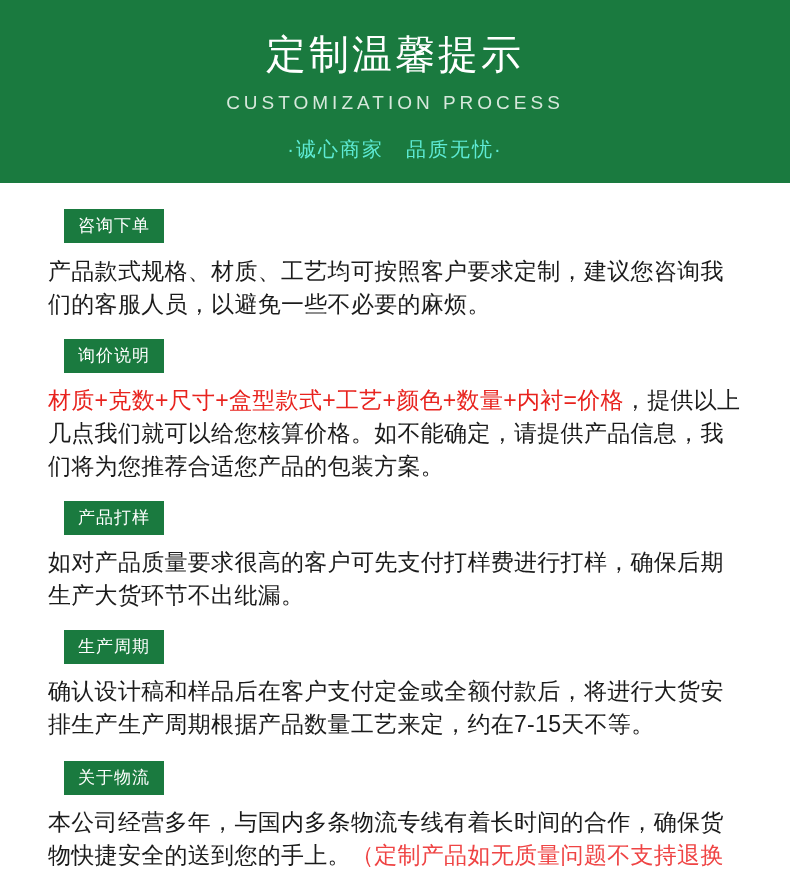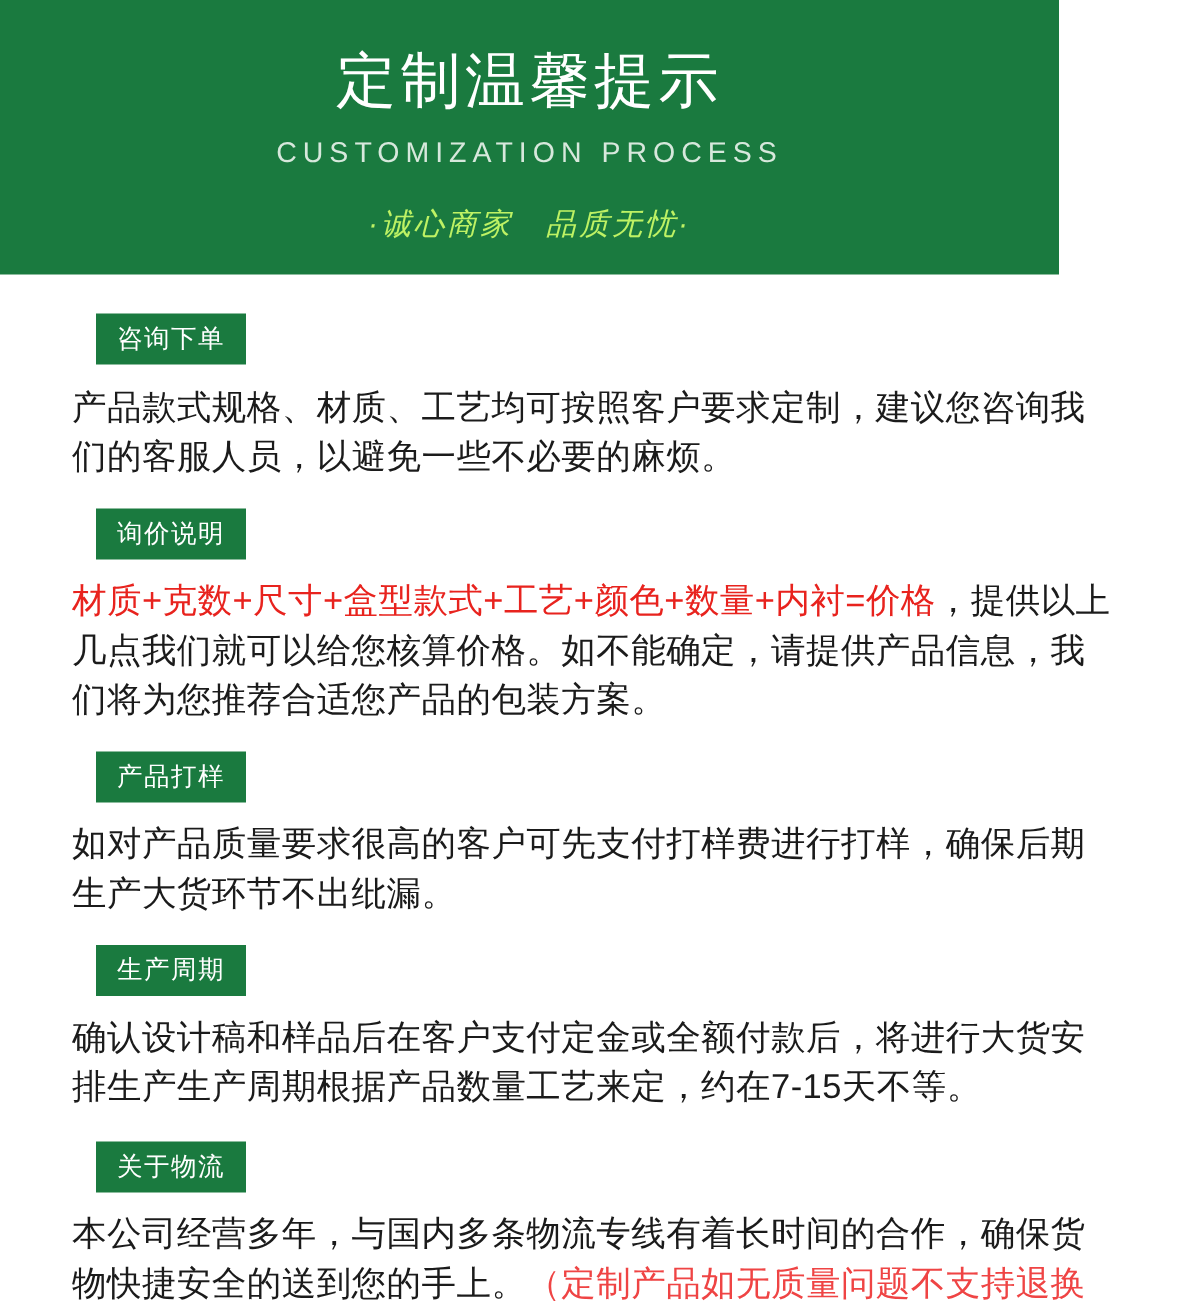--- a/index.html
+++ b/index.html
@@ -12,21 +12,21 @@
   }
   .page {
     width: 790px;
     height: 876px;
     position: relative;
     background: #ffffff;
   }
 
   
   .banner {
-    width: 706px;
+    width: 790px;
     height: 183px;
     background: #1a7a3f;
     position: relative;
   }
   .banner-inner {
     position: absolute;
     left: 0;
     right: 0;
     top: 0;
     text-align: center;
@@ -39,25 +39,24 @@
     padding-top: 32px;
     line-height: 1.1;
   }
   .banner-sub {
     color: #d7e8dc;
     font-size: 19px;
     letter-spacing: 4px;
     padding-top: 16px;
   }
   .banner-slogan {
-    color: #bef264;
+    color: #5eead4;
     font-size: 20px;
     letter-spacing: 2px;
     padding-top: 22px;
-    font-style: italic;
   }
 
   
   .content {
     padding: 26px 48px 0 48px;
   }
   .section {
     margin-bottom: 6px;
   }
   .tag {

